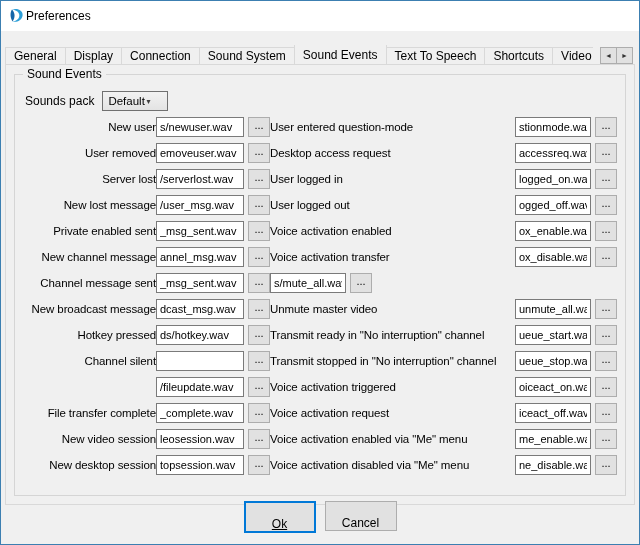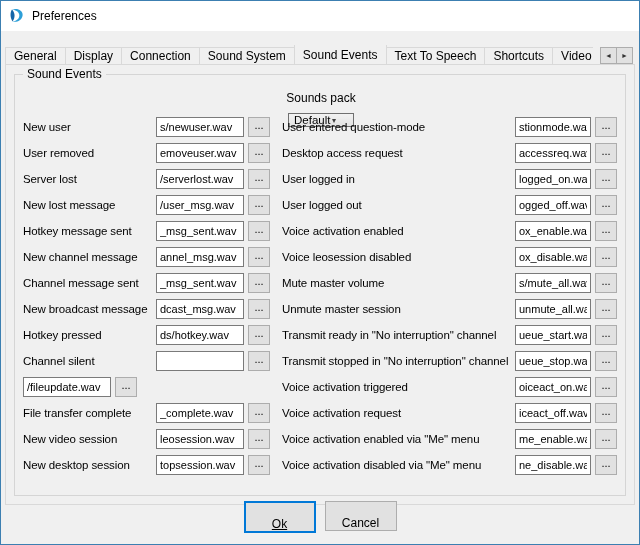--- a/index.html
+++ b/index.html
@@ -2,45 +2,45 @@
 <html><head>
 <meta charset="utf-8">
 <style>
   html,body{margin:0;padding:0;background:#555;}
   .dialog{
     position:relative;width:640px;height:545px;box-sizing:border-box;
     background:#f0f0f0;border:1px solid #3c7fb1;overflow:hidden;
     font-family:"Liberation Sans",sans-serif;font-size:12px;color:#000;
   }
   
-  .titlebar{height:30px;background:#ffffff;display:flex;align-items:center;padding-left:8px;gap:7px;}
+  .titlebar{height:30px;background:#ffffff;display:flex;align-items:center;padding-left:8px;gap:1px;}
   .app-icon{width:16px;height:16px;display:inline-block;}
   .title{font-size:12px;color:#000;}
   
   .tabs{position:absolute;left:4px;top:44px;right:46px;height:19px;display:flex;align-items:flex-end;overflow:hidden;z-index:2;}
   .tab{flex:0 0 auto;height:16px;line-height:16px;padding:0 8px;background:#f0f0f0;
        border:1px solid #d9d9d9;border-bottom:none;margin-right:-1px;white-space:nowrap;cursor:default;margin-top:12px;}
   .tab.active{height:20px;line-height:20px;background:#f0f0f0;position:relative;z-index:3;margin-bottom:-1px;border-color:#d9d9d9;}
   .tab-scroll{position:absolute;right:6px;top:46px;height:17px;display:flex;z-index:4;}
   .tab-scroll button{width:17px;height:17px;box-sizing:border-box;border:1px solid #adadad;background:#e1e1e1;
        font-size:7px;padding:0;line-height:1;color:#333;margin-left:-1px;}
   
   .pane{position:absolute;left:4px;top:63px;right:4px;bottom:39px;border:1px solid #d9d9d9;background:#f0f0f0;}
   
   .groupbox{position:absolute;left:8px;top:9px;right:8px;bottom:8px;border:1px solid #d5d5d5;}
   .group-label{position:absolute;top:-8px;left:8px;background:#f0f0f0;padding:0 4px;font-size:12px;}
   .group-inner{padding:14px 8px 0 8px;}
-  .sounds-pack-row{display:flex;align-items:center;gap:8px;height:20px;margin:2px 0 6px 2px;flex-direction:column;}
+  .sounds-pack-row{display:flex;align-items:center;gap:8px;height:20px;margin:2px 0 6px 2px;}
   .combo{width:66px;height:20px;box-sizing:border-box;border:1px solid #707070;background:linear-gradient(#f2f2f2,#e3e3e3);
        display:flex;align-items:center;justify-content:space-between;padding:0 17px 0 5px;font-size:11.5px;cursor:default;}
   .combo-arrow{font-size:8px;color:#404040;}
   
   .columns{display:flex;margin-top:6px;}
   .col{display:flex;flex-direction:column;gap:6px;}
-  .col-left{width:247px;margin-right:12px;}
+  .col-left{width:247px;margin-right:0;align-items:flex-end;}
   .col-right{flex:1;}
   .row{display:flex;align-items:center;height:20px;}
   .row-label{flex:1;font-size:11.5px;letter-spacing:-0.1px;white-space:nowrap;overflow:hidden;}
   .row-input{width:88px;height:20px;box-sizing:border-box;border:1px solid #7a7a7a;background:#fff;
        font:11px "Liberation Sans",sans-serif;padding:0 3px;margin-right:4px;}
   .col-right .row-input{width:76px;}
   .browse-btn{width:22px;height:20px;box-sizing:border-box;border:1px solid #adadad;background:#e1e1e1;
        font:11px "Liberation Sans",sans-serif;padding:0 0 4px 0;line-height:1;cursor:default;}
   
   .footer{position:absolute;left:0;right:0;bottom:11px;display:flex;justify-content:center;gap:9px;}
@@ -108,21 +108,21 @@
                 <span class="row-label">Server lost</span>
                 <input class="row-input" type="text" value="/serverlost.wav" style="">
                 <button class="browse-btn">...</button>
               </div>
               <div class="row">
                 <span class="row-label">New lost message</span>
                 <input class="row-input" type="text" value="/user_msg.wav" style="">
                 <button class="browse-btn">...</button>
               </div>
               <div class="row">
-                <span class="row-label">Hotkey message sent</span>
+                <span class="row-label">Private enabled sent</span>
                 <input class="row-input" type="text" value="_msg_sent.wav" style="">
                 <button class="browse-btn">...</button>
               </div>
               <div class="row">
                 <span class="row-label">New channel message</span>
                 <input class="row-input" type="text" value="annel_msg.wav" style="">
                 <button class="browse-btn">...</button>
               </div>
               <div class="row">
                 <span class="row-label">Channel message sent</span>
@@ -184,31 +184,30 @@
                 <span class="row-label">User logged out</span>
                 <input class="row-input" type="text" value="ogged_off.wav" style="">
                 <button class="browse-btn">...</button>
               </div>
               <div class="row">
                 <span class="row-label">Voice activation enabled</span>
                 <input class="row-input" type="text" value="ox_enable.wav" style="">
                 <button class="browse-btn">...</button>
               </div>
               <div class="row">
-                <span class="row-label">Voice leosession disabled</span>
+                <span class="row-label">Voice activation transfer</span>
                 <input class="row-input" type="text" value="ox_disable.wav" style="">
                 <button class="browse-btn">...</button>
               </div>
               <div class="row">
-                <span class="row-label">Mute master volume</span>
                 <input class="row-input" type="text" value="s/mute_all.wav" style="">
                 <button class="browse-btn">...</button>
               </div>
               <div class="row">
-                <span class="row-label">Unmute master session</span>
+                <span class="row-label">Unmute master video</span>
                 <input class="row-input" type="text" value="unmute_all.wav" style="">
                 <button class="browse-btn">...</button>
               </div>
               <div class="row">
                 <span class="row-label">Transmit ready in "No interruption" channel</span>
                 <input class="row-input" type="text" value="ueue_start.wav" style="">
                 <button class="browse-btn">...</button>
               </div>
               <div class="row">
                 <span class="row-label">Transmit stopped in "No interruption" channel</span>

